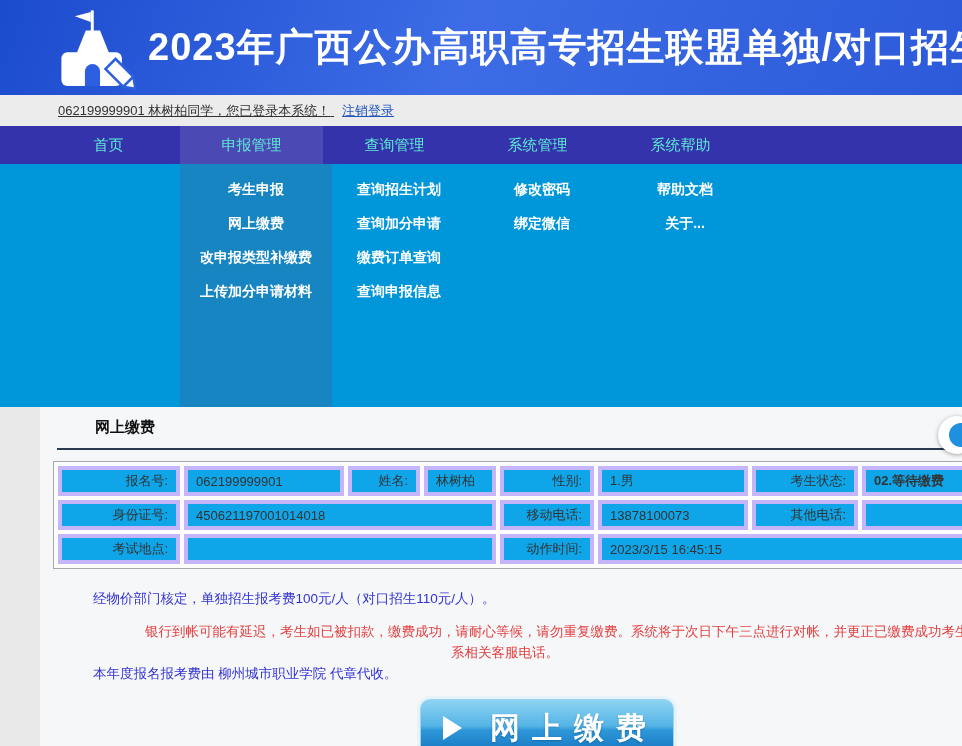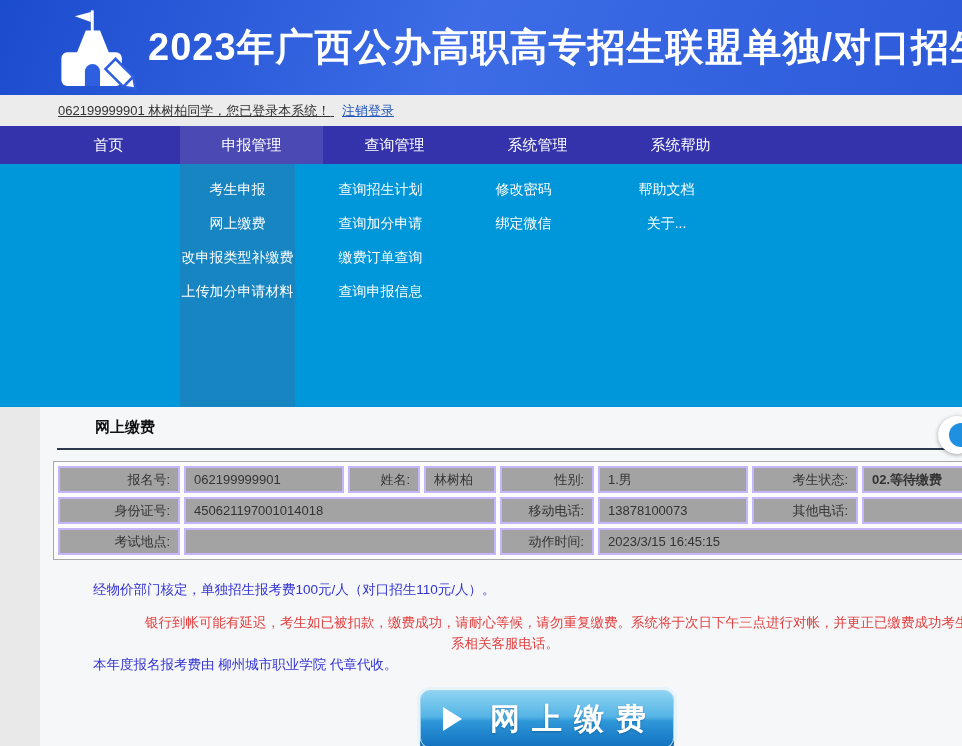--- a/index.html
+++ b/index.html
@@ -11,40 +11,40 @@
   .logo { position:absolute; left:50px; top:7px; width:90px; height:84px; }
   .header-title { position:absolute; left:148px; top:0; height:95px; line-height:95px; color:#fff; font-size:38px; font-weight:bold; white-space:nowrap; letter-spacing:1px; }
 
   
   .user-bar { height:31px; background:#ececec; line-height:31px; font-size:13px; color:#333; padding-left:58px;text-decoration:underline; }
   .logout-link { color:#2255bb; text-decoration:underline; margin-left:8px; cursor:pointer; }
 
   
   .nav-bar { height:38px; background:#3433ac; }
   .nav-bar ul { list-style:none; padding-left:37px; height:38px; }
-  .nav-bar li { float:left; width:143px; height:38px; line-height:38px; text-align:center; color:#ffffff; font-size:15px; cursor:pointer; }
+  .nav-bar li { float:left; width:143px; height:38px; line-height:38px; text-align:center; color:#5eead4; font-size:15px; cursor:pointer; }
   .nav-bar li.active { background:#4b4ab5;font-family:Liberation Serif, serif; }
 
   
   .submenu { height:243px; background:#0096da; position:relative; }
-  .sub-col { position:absolute; top:0; width:115px; padding-top:8px; list-style:none; }
+  .sub-col { position:absolute; top:0; width:152px; padding-top:8px; list-style:none;font-weight:bold; }
   .sub-col li { height:34px; line-height:34px; text-align:center; color:#fff; font-size:14px; white-space:nowrap; cursor:pointer; }
   .sub-col.active-col { background:#1685c1; height:243px; }
   .col-1 { left:180px; } .col-2 { left:323px; } .col-3 { left:466px; } .col-4 { left:609px; }
 
   
   .content { position:absolute; top:407px; left:40px; right:0; bottom:0; background:#f6f7f9; padding:11px 0 0 8px; }
   .section-title { font-size:15px; font-weight:bold; color:#111; margin-left:47px; }
   .title-rule { border:none; border-top:2px solid #2c3a50; margin:11px 0 0 9px; width:1200px; }
   .float-widget { position:absolute; top:9px; right:-14px; width:38px; height:38px; background:#fff; border-radius:50%; box-shadow:0 1px 4px rgba(0,0,0,.35); }
   .float-widget .blue-dot { position:absolute; right:3px; top:7px; width:24px; height:24px; border-radius:50%; background:#1f8fe0; }
 
   
   table.info { border-collapse:separate; border-spacing:4px; background:#fcfcfd; border:1px solid #a8a8a8; margin:11px 0 0 5px; width:1112px; table-layout:fixed; }
-  table.info td { background:#a3a3a3; border:2px solid #c4b5fd; height:27px; padding:2px 8px; font-size:13px; color:#333; overflow:hidden; white-space:nowrap; }
+  table.info td { background:#0ea5e9; border:4px solid #c4b5fd; height:27px; padding:2px 8px; font-size:13px; color:#333; overflow:hidden; white-space:nowrap; }
   td.lbl { text-align:right; color:#333b52; }
   td.status { color:#fe0000; font-weight:bold; font-size:15px; }
 
   
   .notices { font-size:13.5px; line-height:21px; }
   .notice-blue { color:#3232d4; margin-top:19px; text-indent:45px; white-space:nowrap; }
   .notice-red { color:#e23e3e; margin-top:12px; }
   .notice-red .l1 { padding-left:97px; white-space:nowrap; }
   .notice-red .l2 { white-space:nowrap;text-align:center; }
   .notice-blue2 { color:#3232d4; text-indent:45px; white-space:nowrap; }

